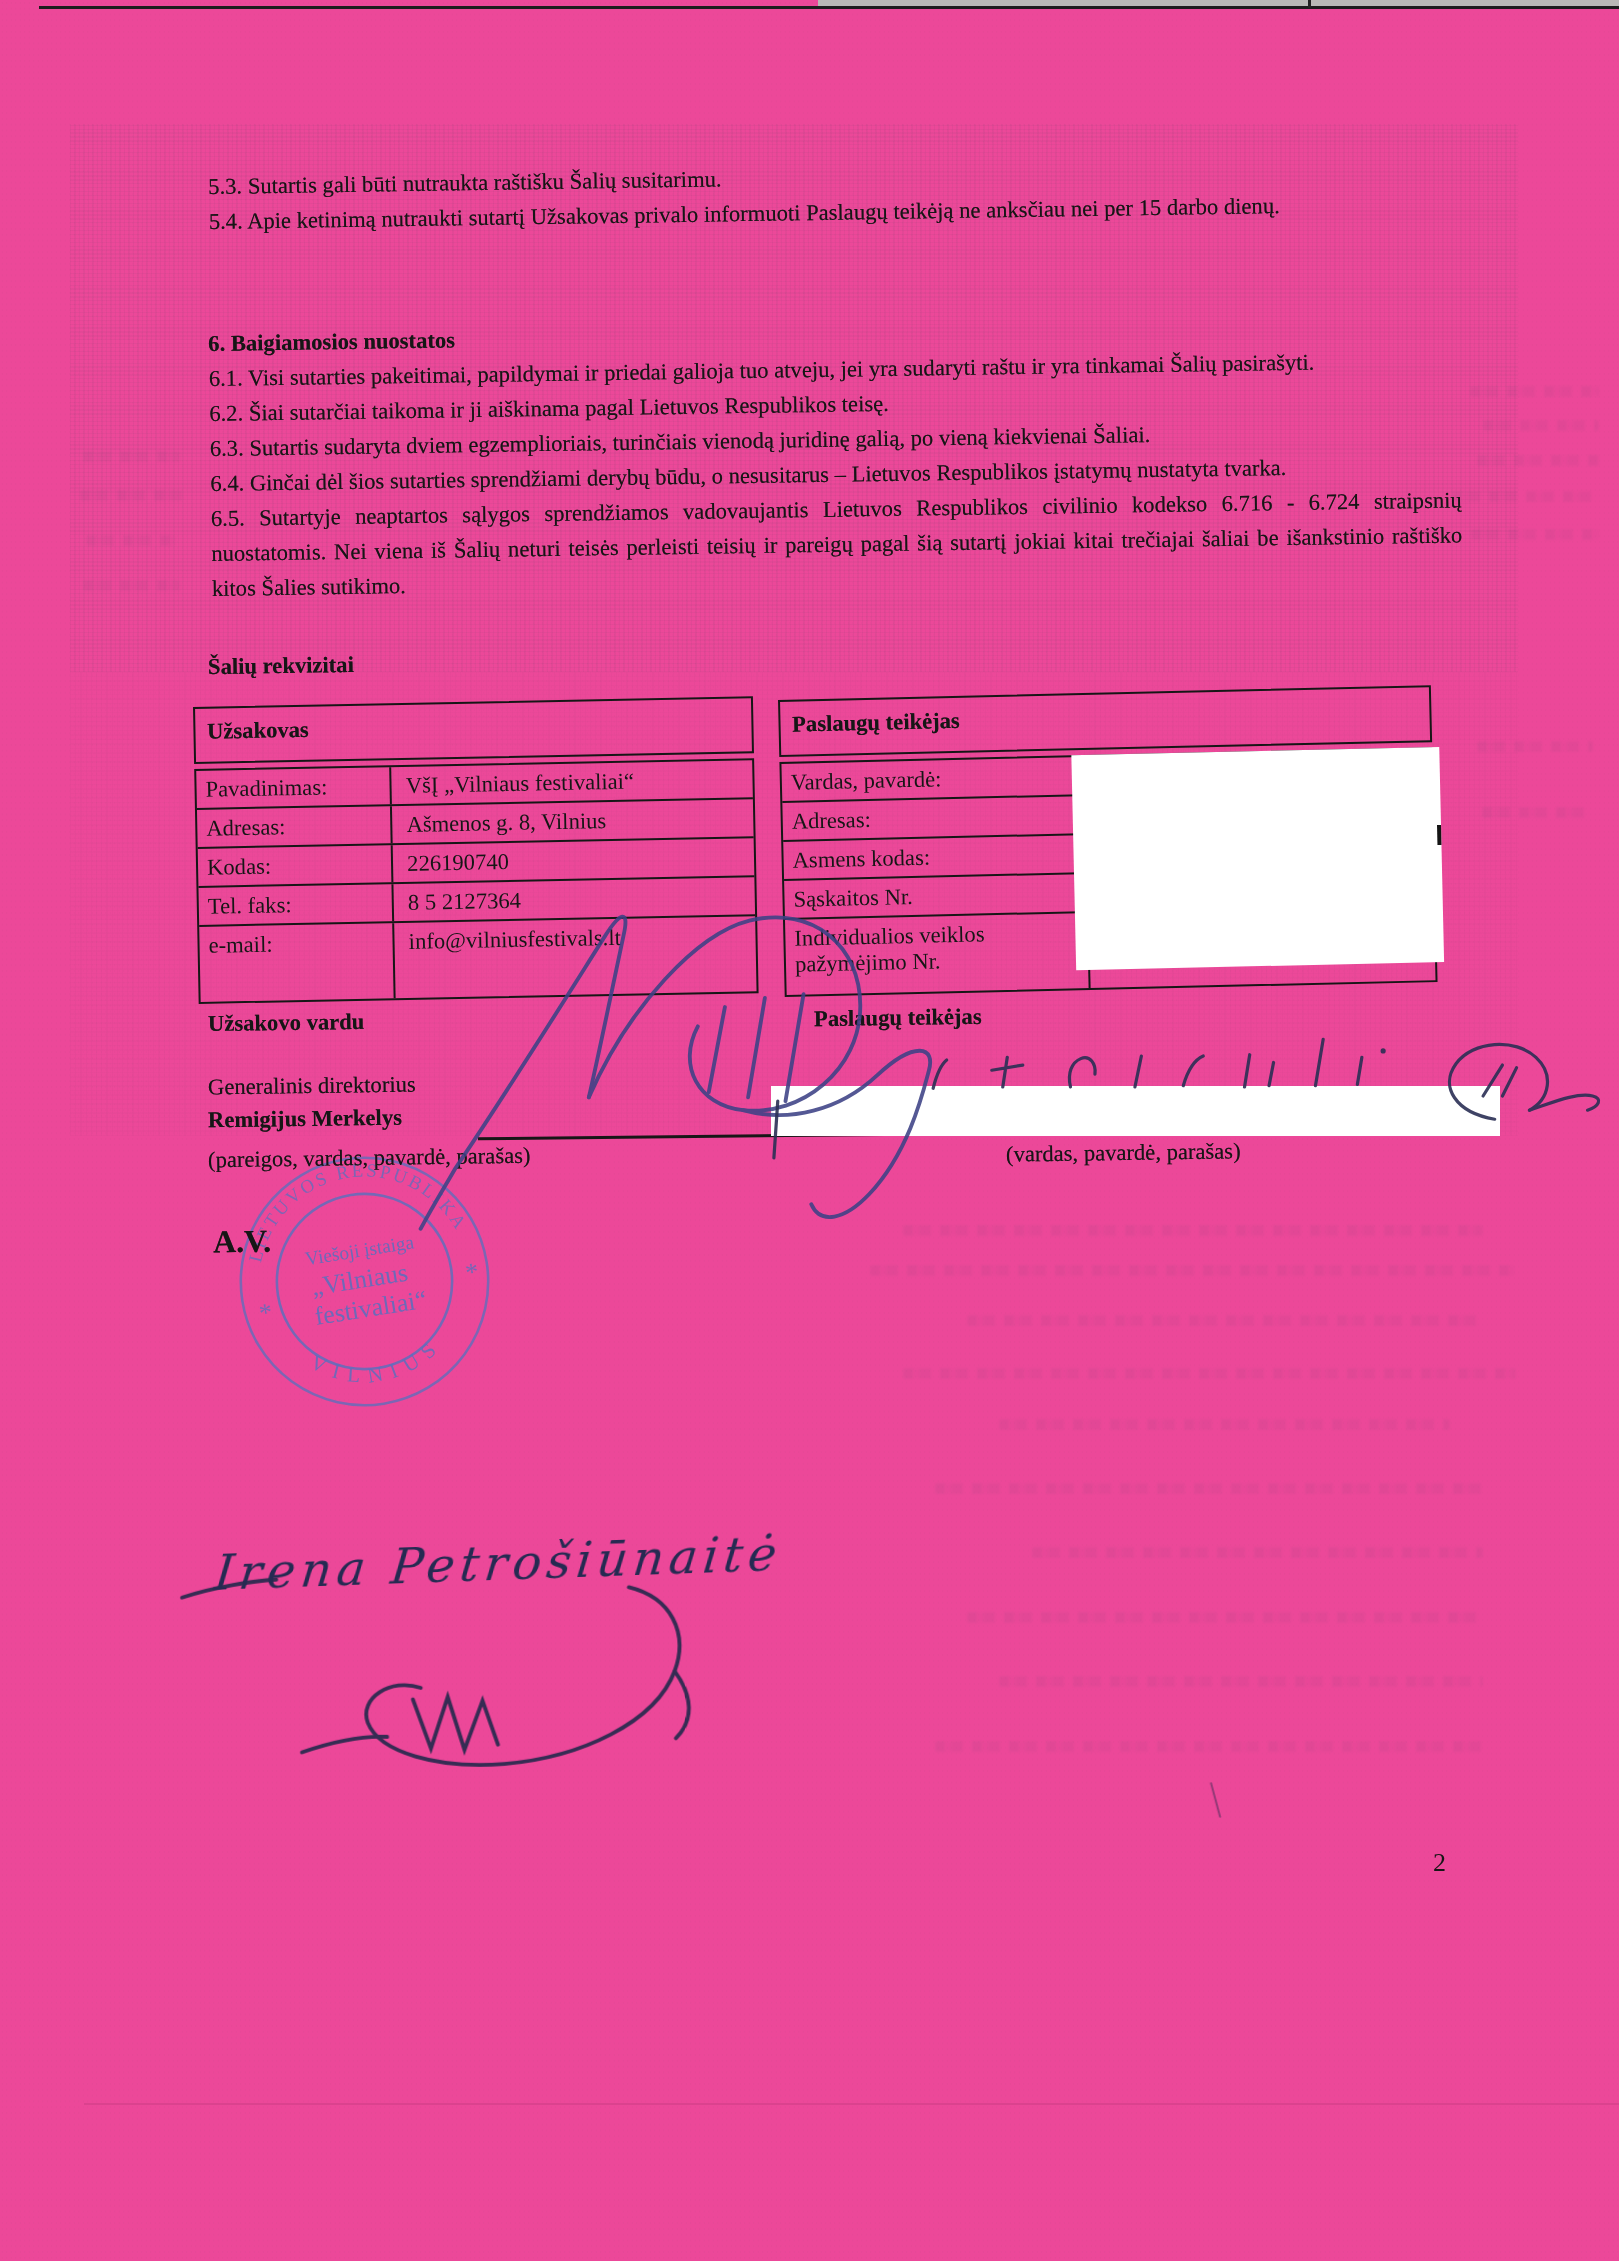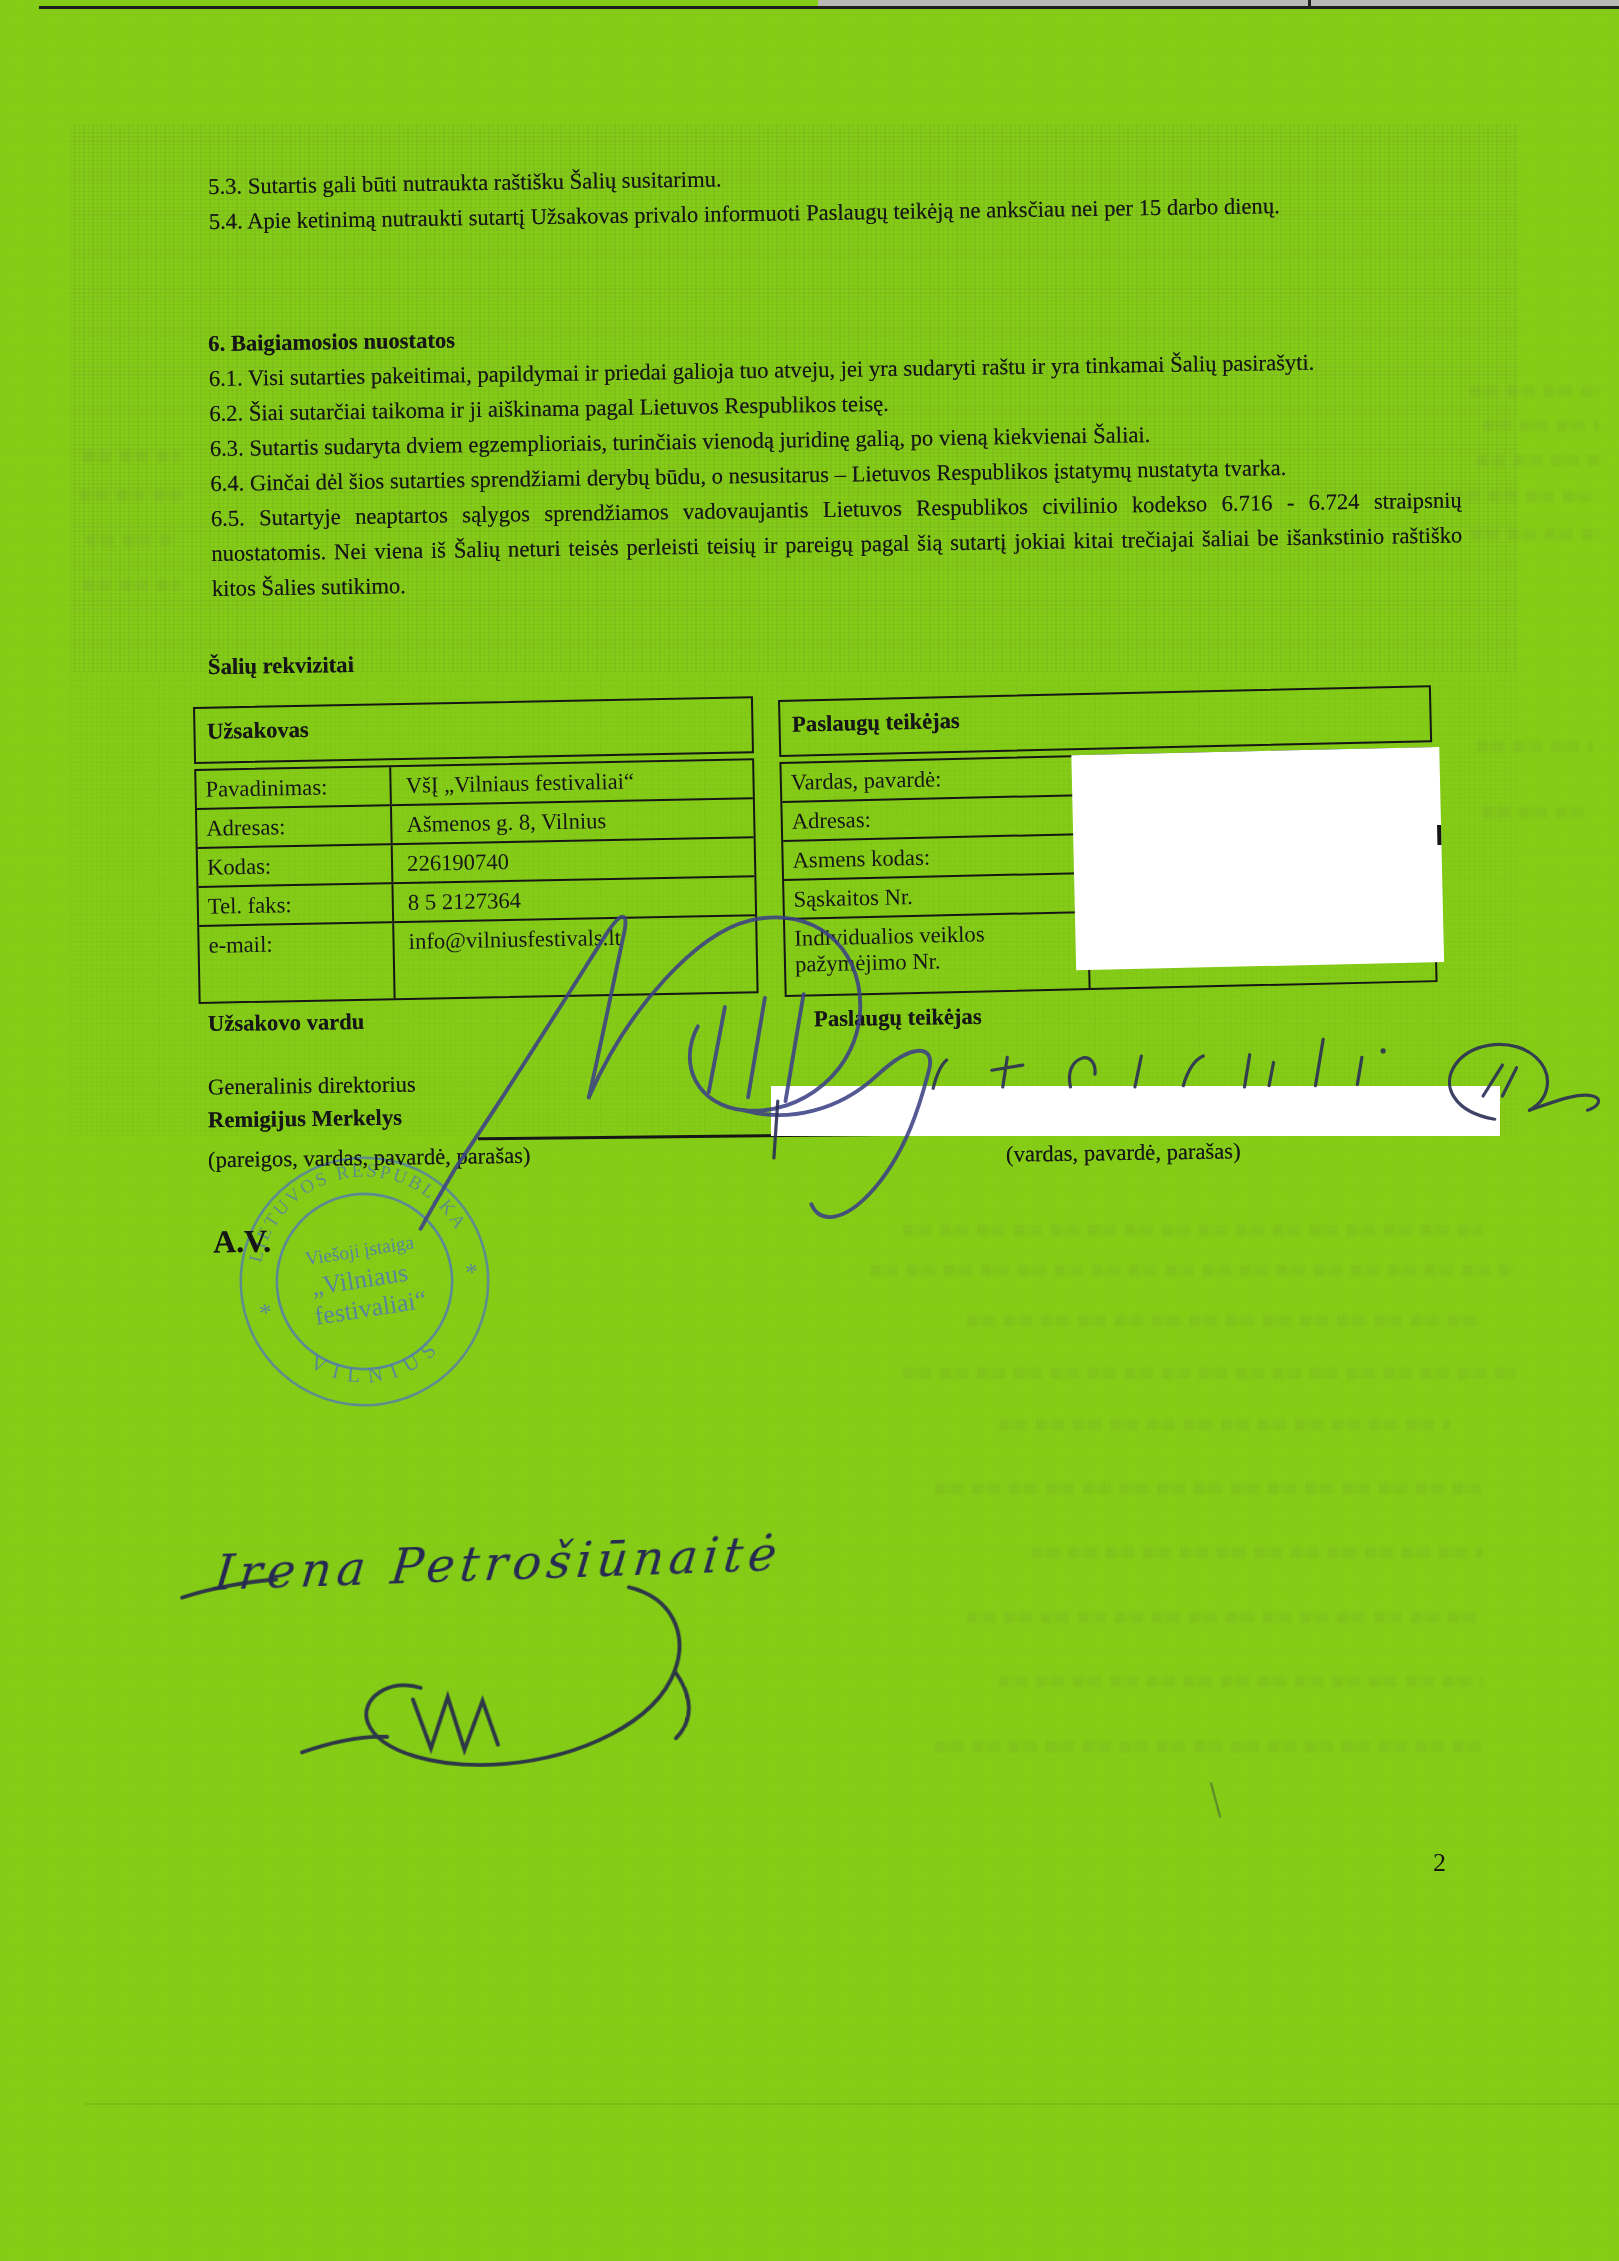--- a/index.html
+++ b/index.html
@@ -1,18 +1,18 @@
 <!DOCTYPE html>
 <html style="font-size:10.3px"><head>
 <meta charset="utf-8">
 <style>
   html,body { margin:0; padding:0; background:#e8e8e6; }
   .page {
     position:relative; width:1620px; height:2261px; overflow:hidden;
-    background:#84cc16; font-family:"Liberation Serif","DejaVu Serif",serif; color:#161616;
+    background:#ec4899; font-family:"Liberation Serif","DejaVu Serif",serif; color:#161616;
   }
   
   .texture-page { position:absolute; inset:0; z-index:1;
     background-image: radial-gradient(rgba(70,70,90,0.045) 0.6px, rgba(0,0,0,0) 0.8px);
     background-size: 4.5px 5.8px; }
   .texture-upper { position:absolute; left:70px; top:124px; width:1448px; height:548px; z-index:1;
     background-image:
       repeating-linear-gradient(90deg, rgba(60,60,85,0.055) 0 1.3px, rgba(0,0,0,0) 1.3px 4.5px),
       repeating-linear-gradient(0deg, rgba(60,60,85,0.05) 0 1.3px, rgba(0,0,0,0) 1.3px 3.9px); }
   .texture-mid { position:absolute; left:70px; top:672px; width:1448px; height:464px; z-index:1; opacity:.55;

